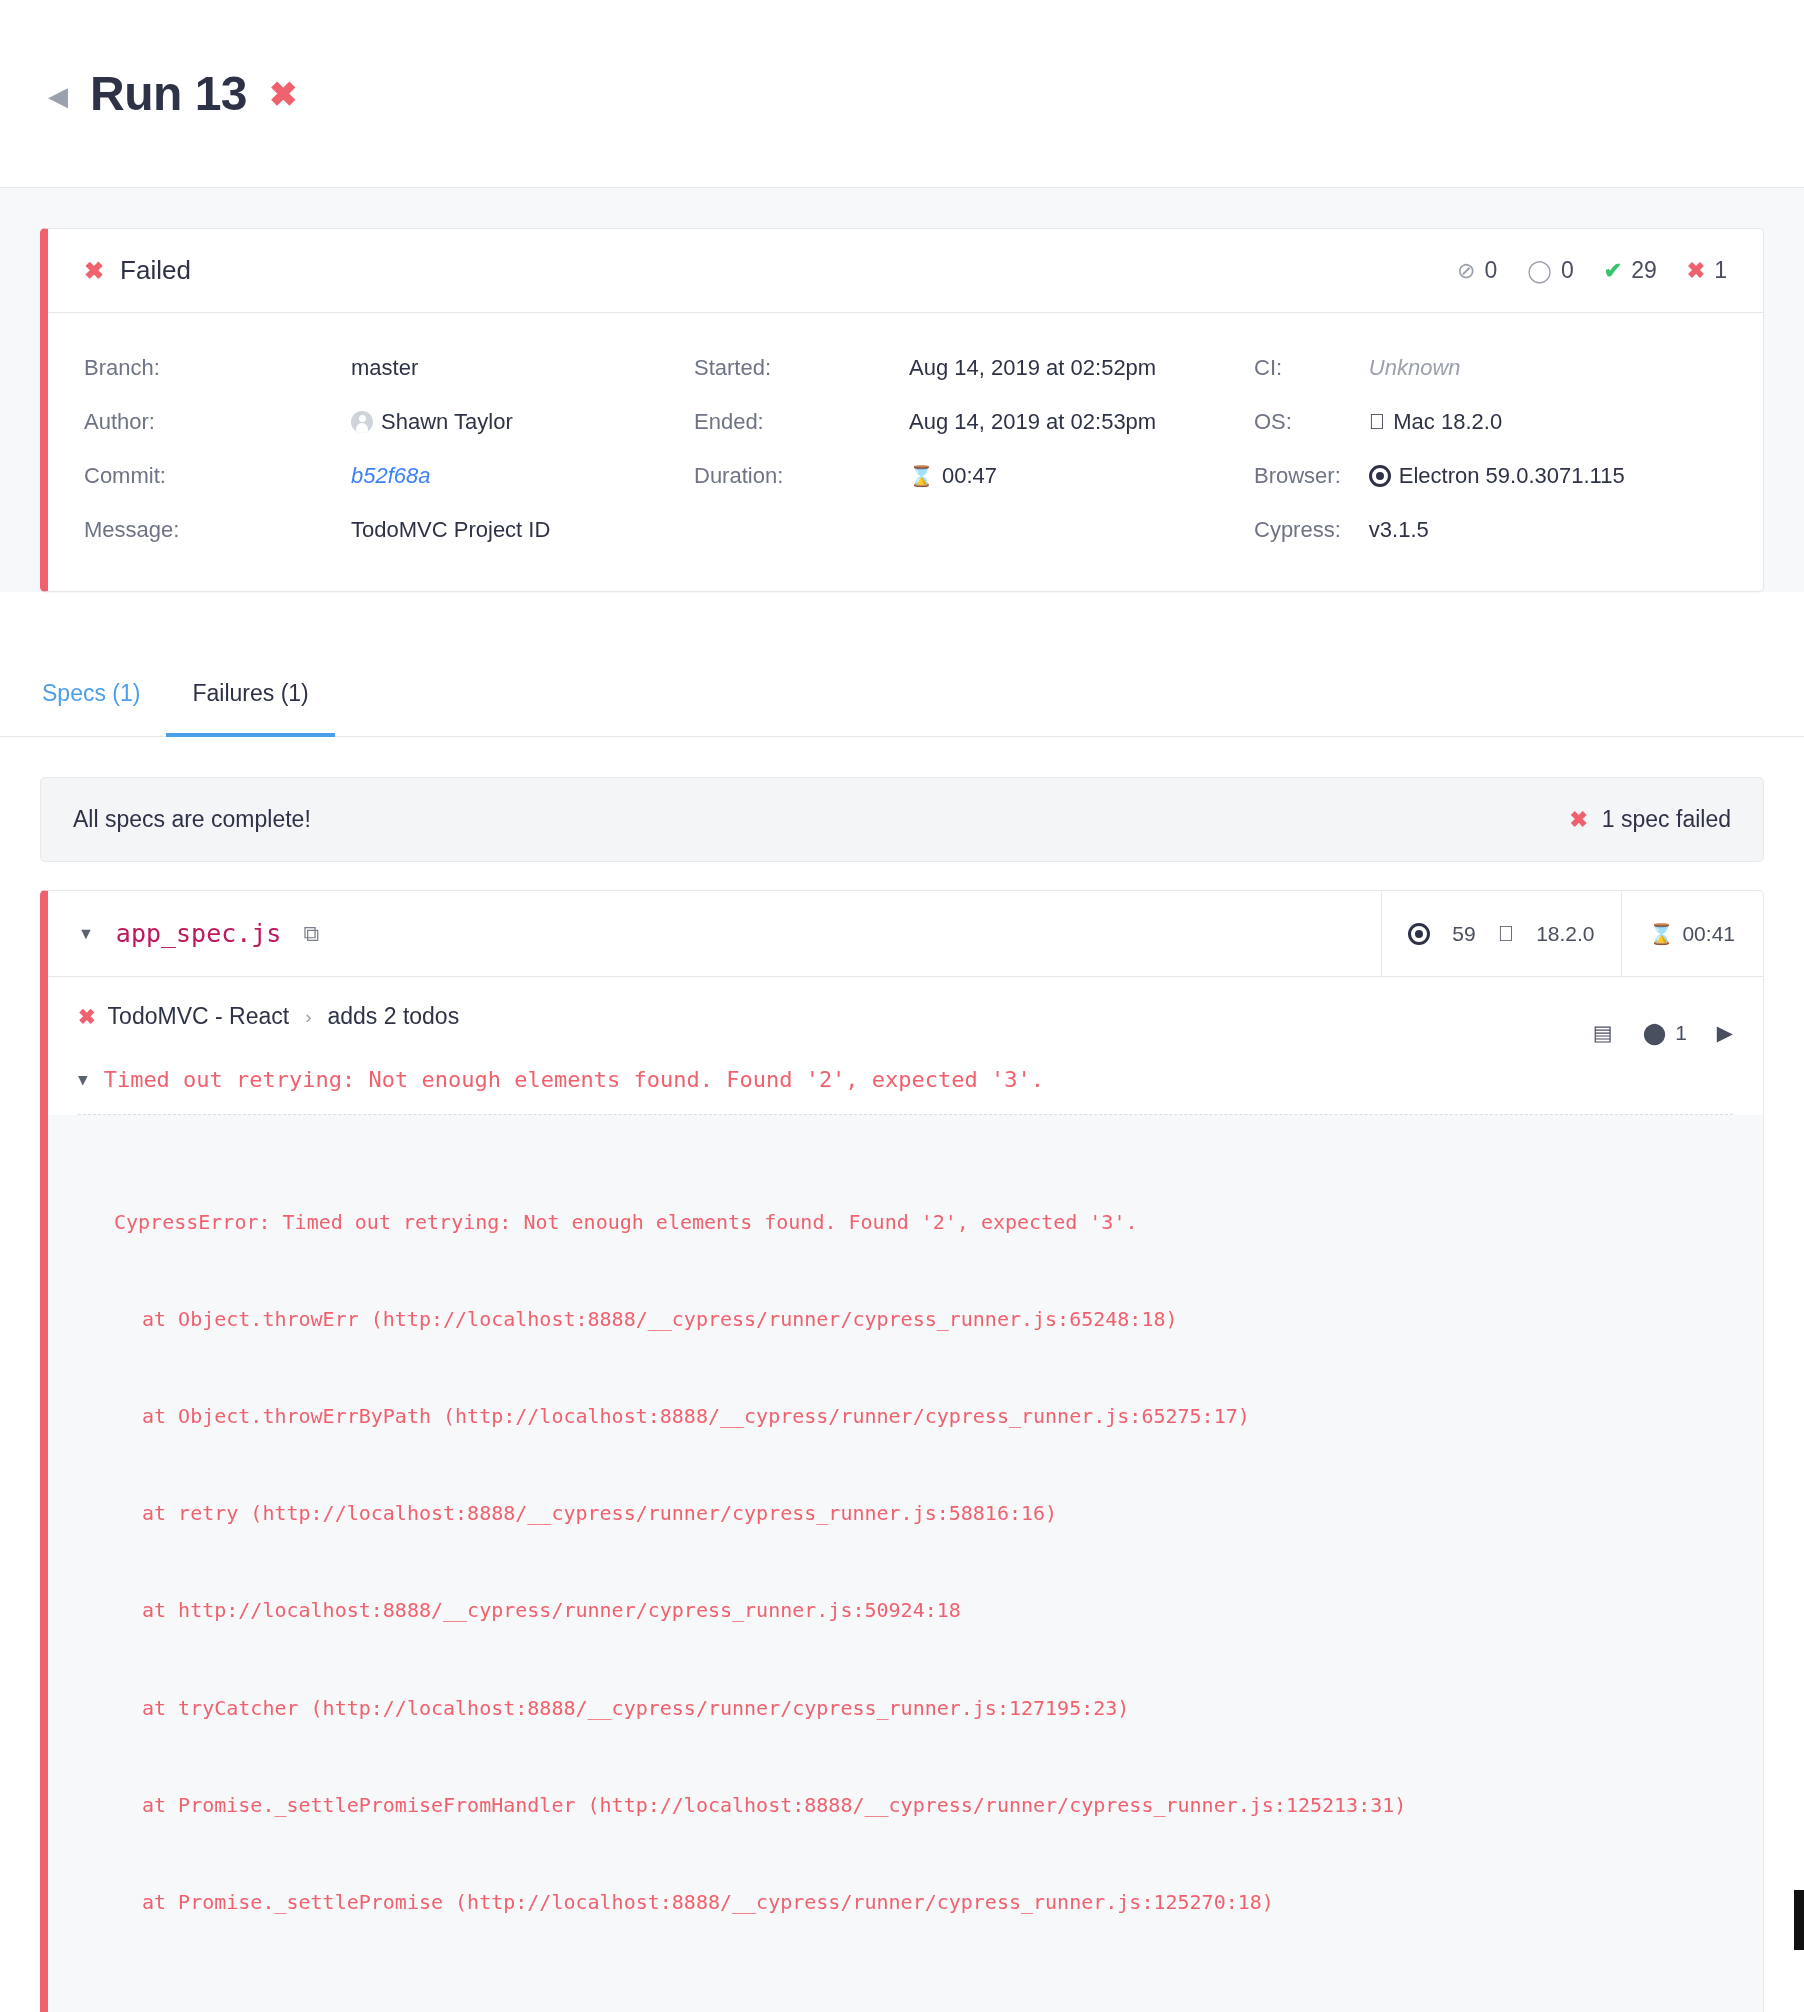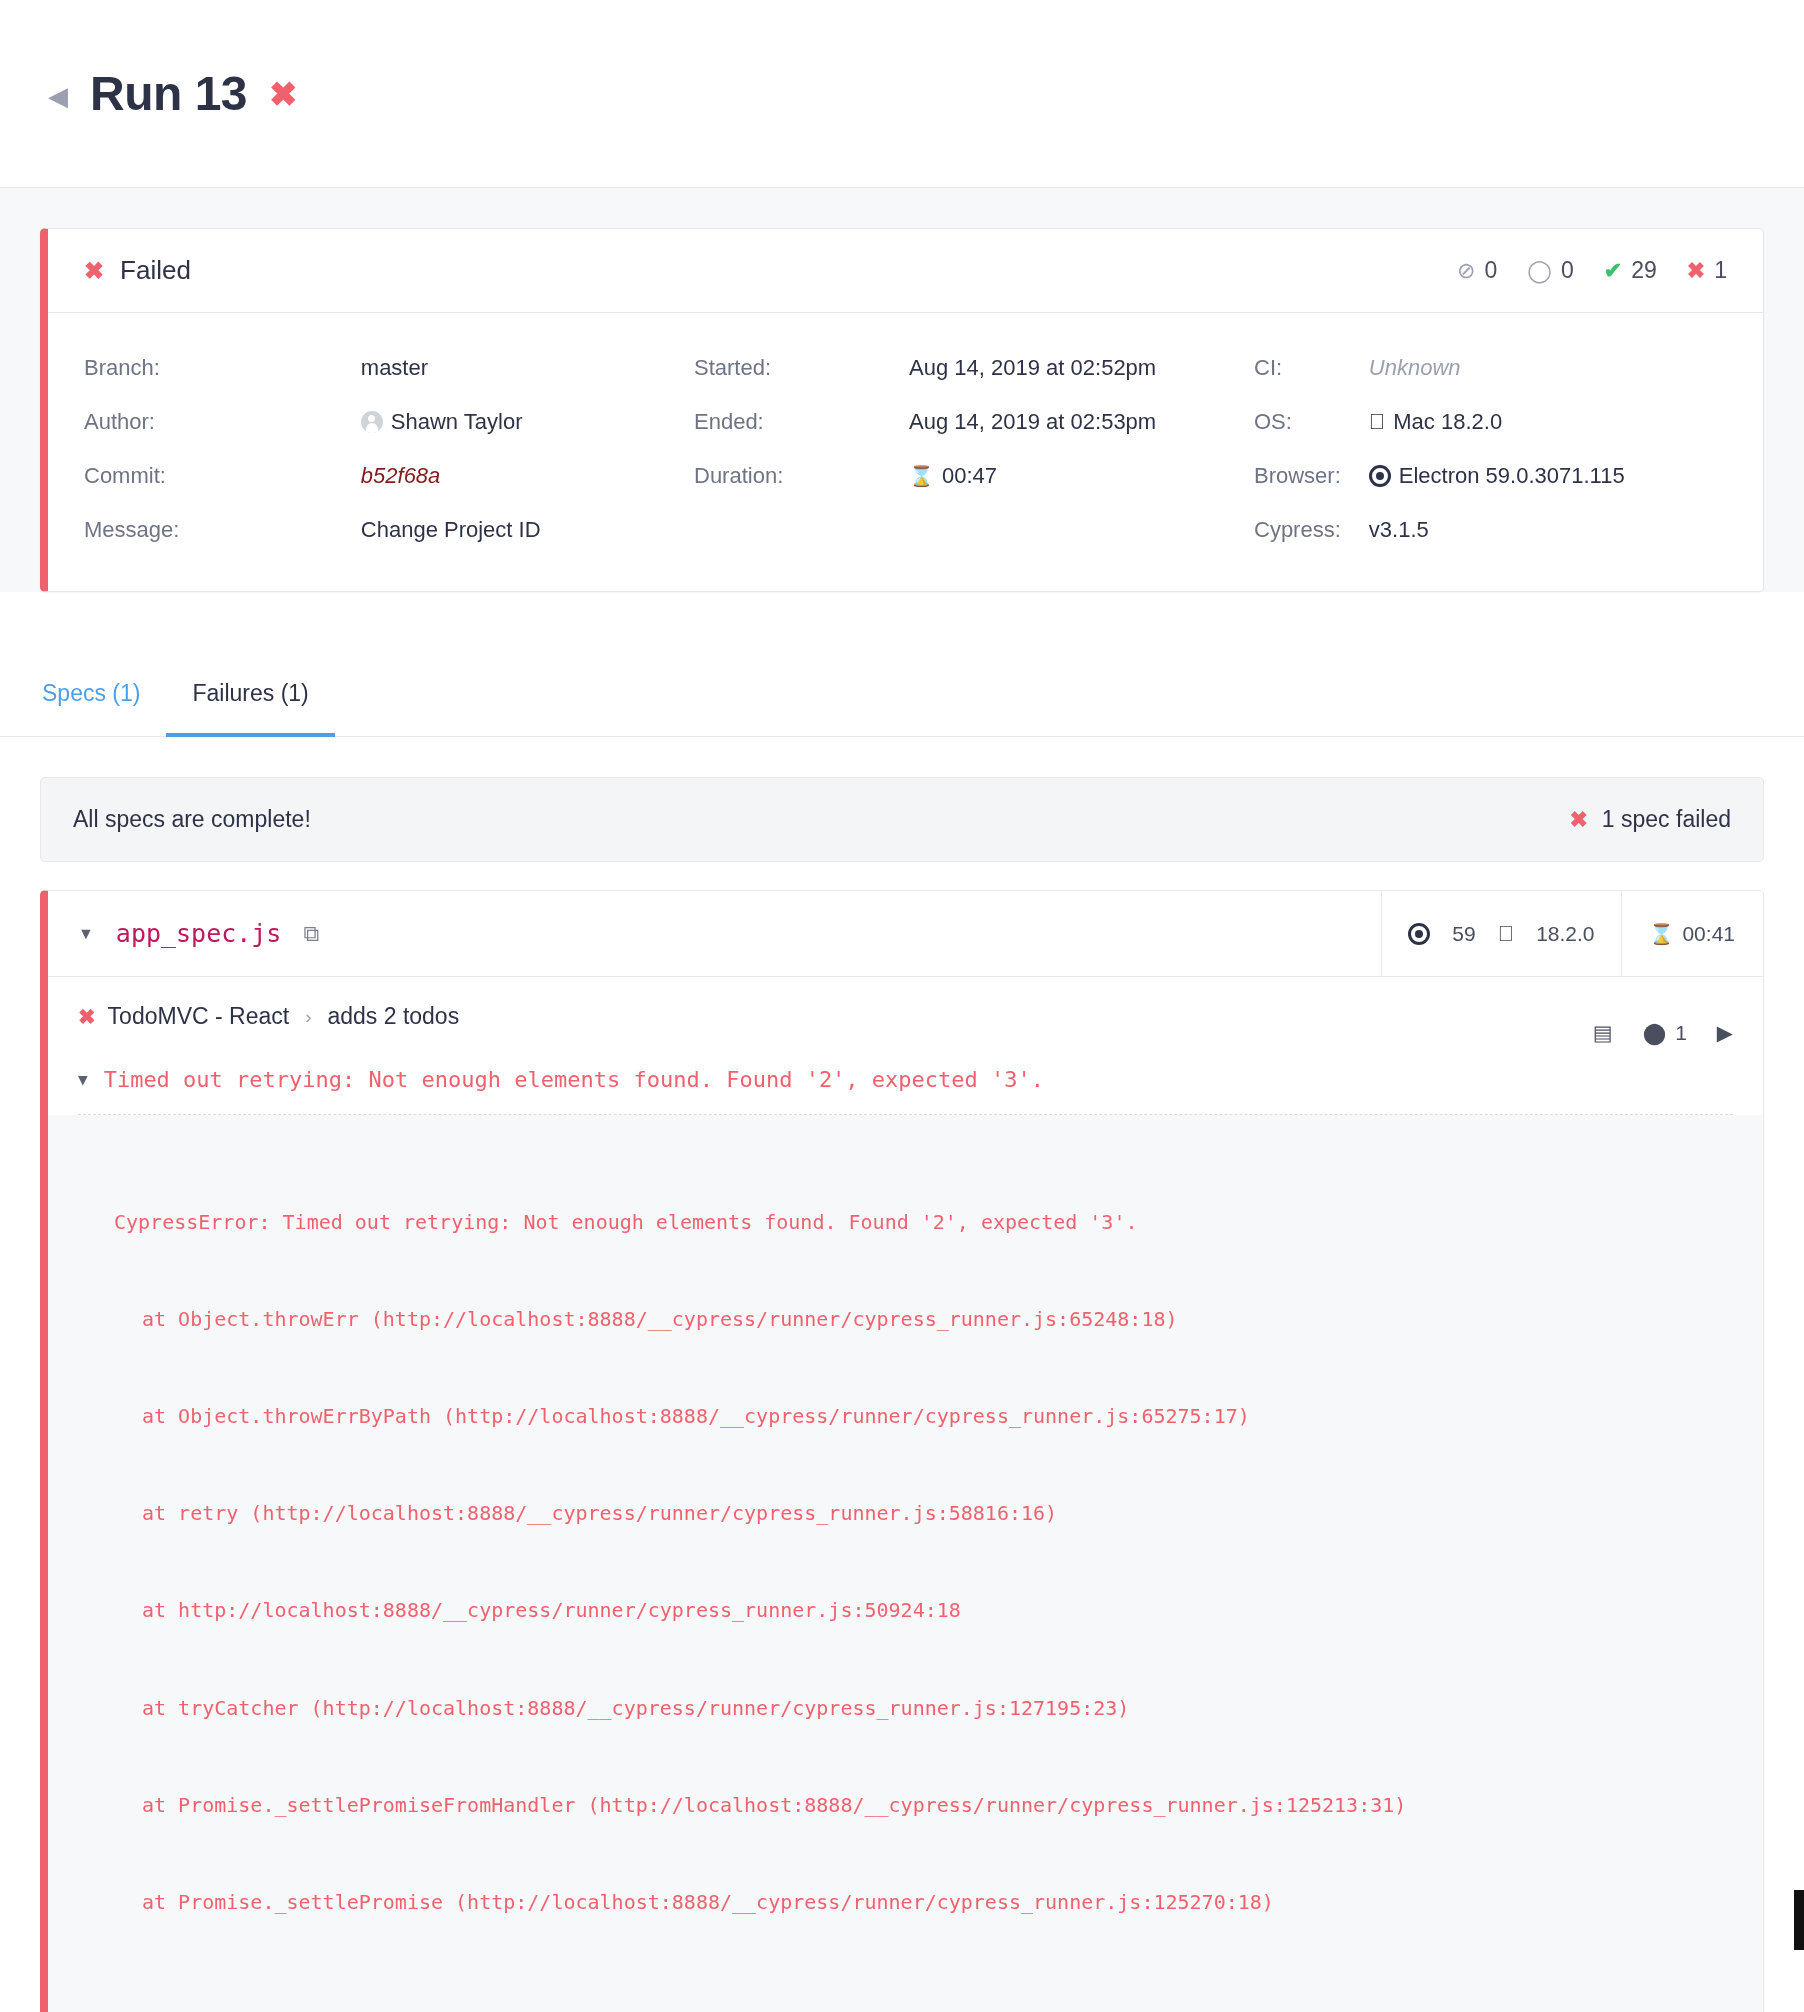--- a/index.html
+++ b/index.html
@@ -72,21 +72,21 @@
   .summary-body {
     display: flex;
     padding: 42px 36px 48px 36px;
   }
   .col { display: grid; grid-template-columns: auto auto; row-gap: 22px; column-gap: 22px; align-content: start; gap: 28px; }
   .col1 { width: 610px; }
   .col2 { width: 560px; }
   .col3 { width: auto; }
   .lbl { color: #6e7486; font-size: 22px; white-space: nowrap; }
   .val { color: #2e3247; font-size: 22px; white-space: nowrap; display: flex; align-items: center; gap: 8px; }
-  .val a { color: #7f1d1d; text-decoration: none; font-style: italic; }
+  .val a { color: #3b82f6; text-decoration: none; font-style: italic; }
   .val .unknown { color: #9aa0ad; font-style: italic; }
   .avatar {
     width: 22px; height: 22px; border-radius: 50%;
     background: #cfd3da; display: inline-block; flex: none;
     position: relative; overflow: hidden;
   }
   .avatar::after {
     content: ""; position: absolute; left: 5px; top: 12px;
     width: 12px; height: 12px; border-radius: 50% 50% 0 0; background: #fff;
   }
@@ -292,21 +292,21 @@
             <span class="avatar"></span>
             <span>Shawn Taylor</span>
           </div>
 
           <div class="lbl">Commit:</div>
           <div class="val">
             <a href="#">b52f68a</a>
           </div>
 
           <div class="lbl">Message:</div>
-          <div class="val">Change Project ID</div>
+          <div class="val">TodoMVC Project ID</div>
         </div>
 
         <div class="col col2">
           <div class="lbl">Started:</div>
           <div class="val">Aug 14, 2019 at 02:52pm</div>
 
           <div class="lbl">Ended:</div>
           <div class="val">Aug 14, 2019 at 02:53pm</div>
 
           <div class="lbl">Duration:</div>

